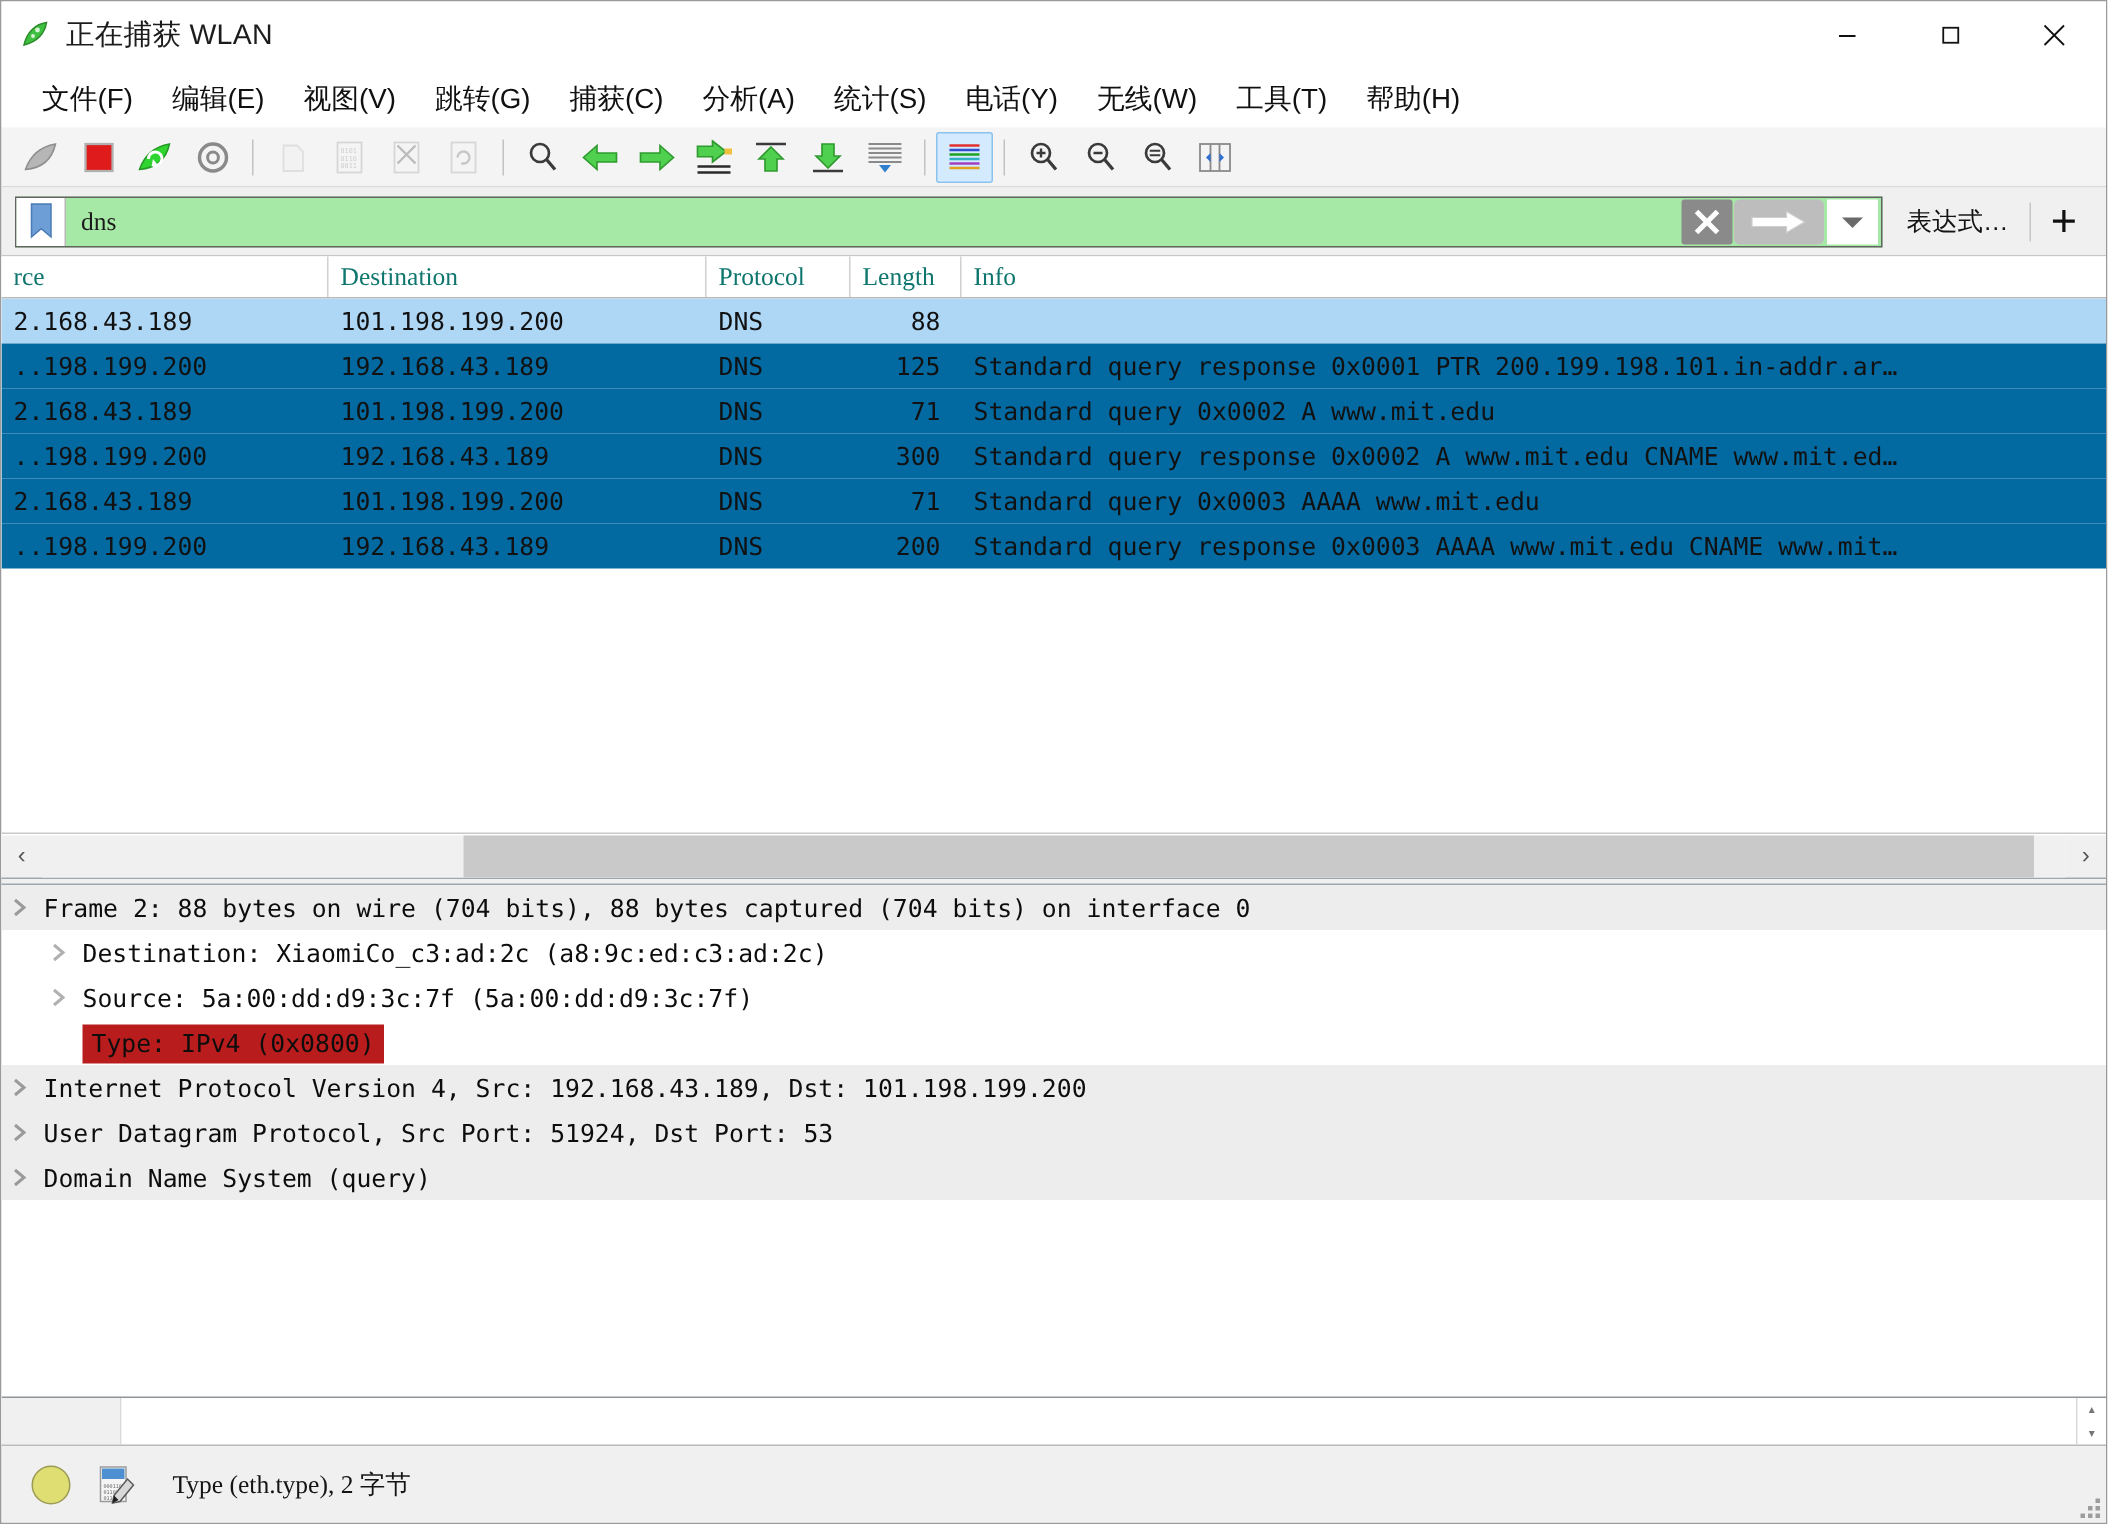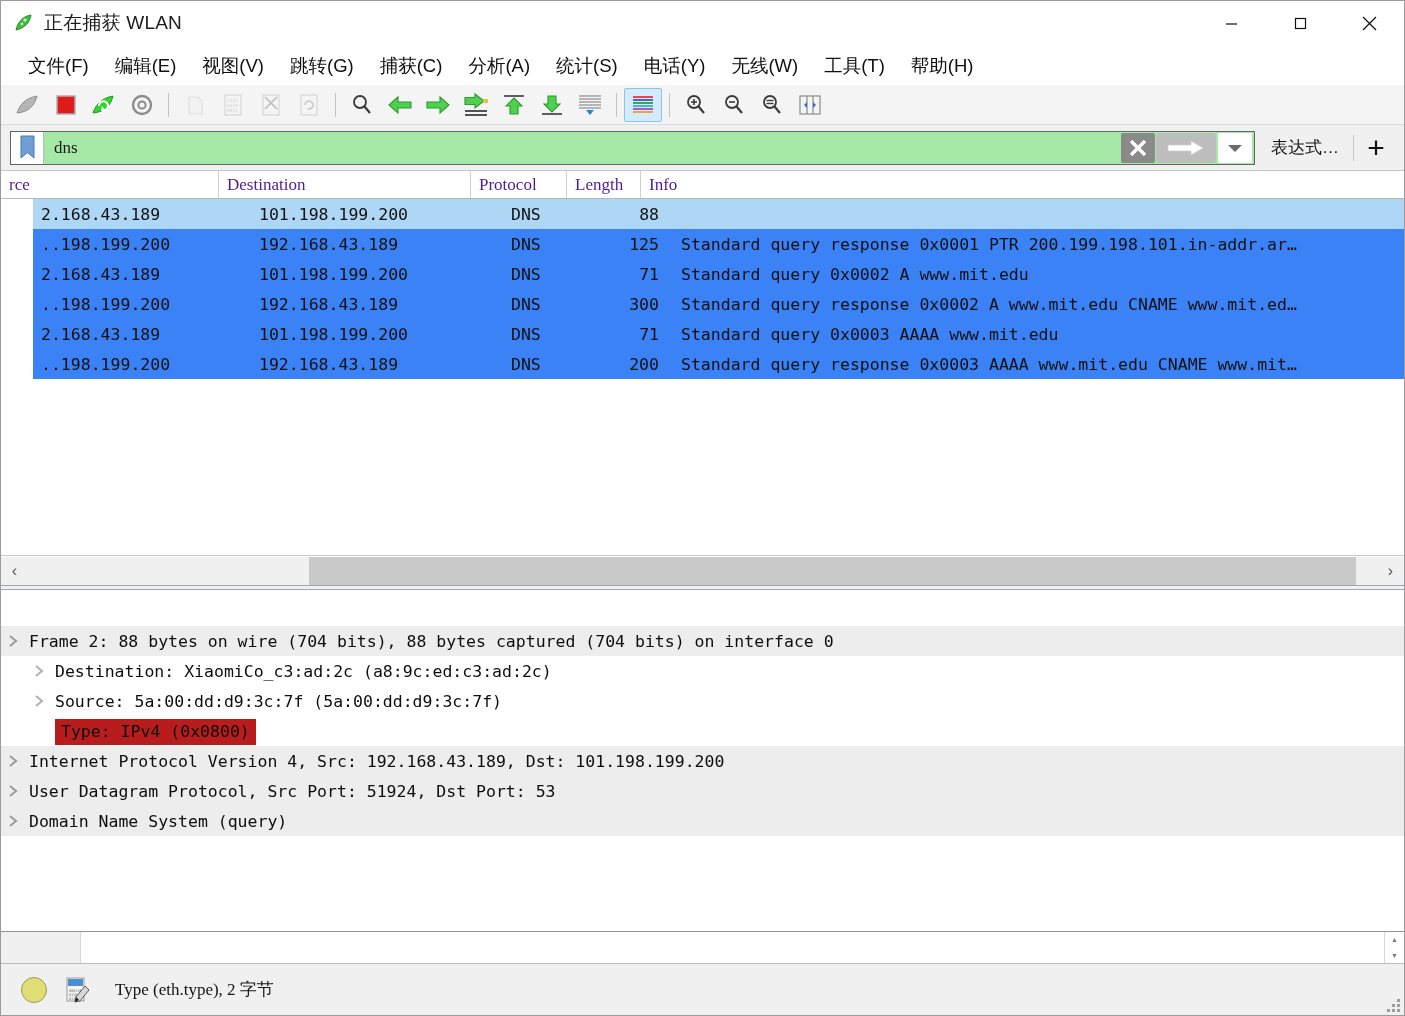--- a/index.html
+++ b/index.html
@@ -128,38 +128,38 @@
   }
 
   
   .packet-list { height: 414px; min-height: 414px; display: flex; flex-direction: column; background: #ffffff; }
   .plist-header {
     height: 20px; min-height: 28px;
     display: flex;
     border-bottom: 1px solid #b8b8b8;
     background: #ffffff;
     font-family: "Liberation Serif", serif;
-    font-size: 17px; color: #4c1d95;
+    font-size: 17px; color: #0f766e;
   }
   .plist-header .col {
     display: flex; align-items: center;
     padding-left: 8px;
     border-right: 1px solid #d0d0d0;
     overflow: hidden; white-space: nowrap;
   }
   .plist-header .col:last-child { border-right: none; }
-  .plist-body { flex: 1 1 auto; overflow: hidden; position: relative; padding-left: 32px; }
+  .plist-body { flex: 1 1 auto; overflow: hidden; position: relative; }
   .prow {
     height: 30px;
     display: flex;
     align-items: center;
     font-family: "DejaVu Sans Mono", monospace;
     font-size: 16.5px;
     color: #111111;
-    background: #3b82f6;
+    background: #0369a1;
   }
   .prow.selected { background: #aed6f5; }
   .prow .cell { padding-left: 8px; overflow: hidden; white-space: nowrap; }
   .prow .cell.num { text-align: right; padding-right: 14px; padding-left: 0; }
 
   .hscroll-outer {
     height: 30px; min-height: 30px;
     display: flex; align-items: center;
     background: #ffffff;
     border-top: 1px solid #c8c8c8;
@@ -170,21 +170,21 @@
     font-size: 16px; color: #555;
     background: #f0f0f0;
   }
   .hs-track { flex: 1 1 auto; height: 28px; background: #f0f0f0; position: relative; }
   .hs-thumb { position: absolute; top: 0; bottom: 0; background: #c9c9c9; }
 
   .pane-split { height: 5px; min-height: 5px; background: #f0f0f0; border-top: 1px solid #9ea7ad; border-bottom: 1px solid #9ea7ad; }
 
   
   .detail-pane { flex: 1 1 auto; display: flex; flex-direction: column; background: #ffffff; overflow: hidden; }
-  .detail-rows { flex: 1 1 auto; overflow: hidden; margin-top: 36px; }
+  .detail-rows { flex: 1 1 auto; overflow: hidden; }
   .drow {
     height: 30px;
     display: flex; align-items: center;
     font-family: "DejaVu Sans Mono", monospace;
     font-size: 16.5px;
     color: #0d0d0d;
     white-space: nowrap;
   }
   .drow .twisty {
     width: 24px; min-width: 24px;

